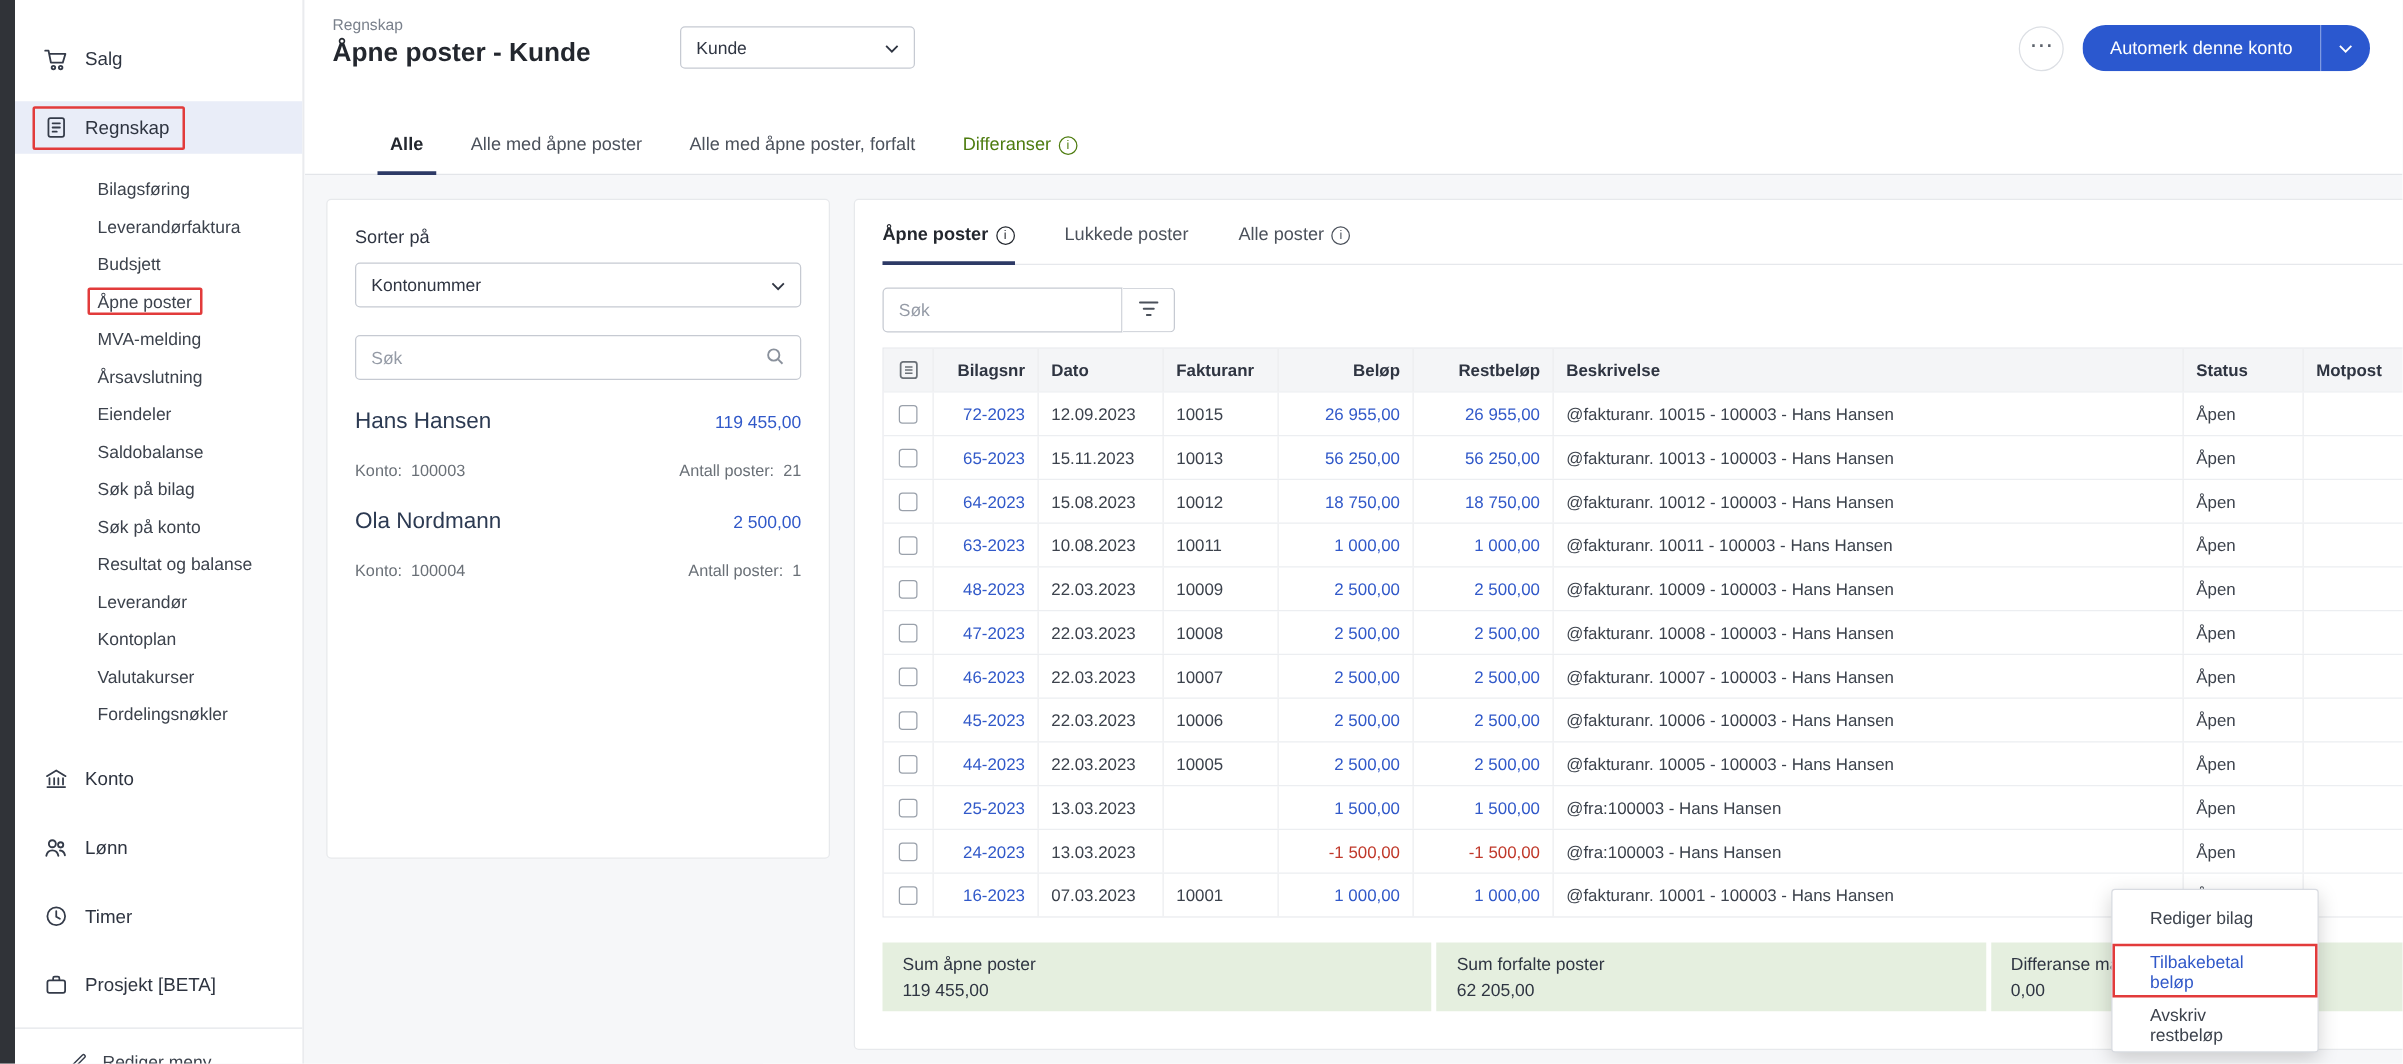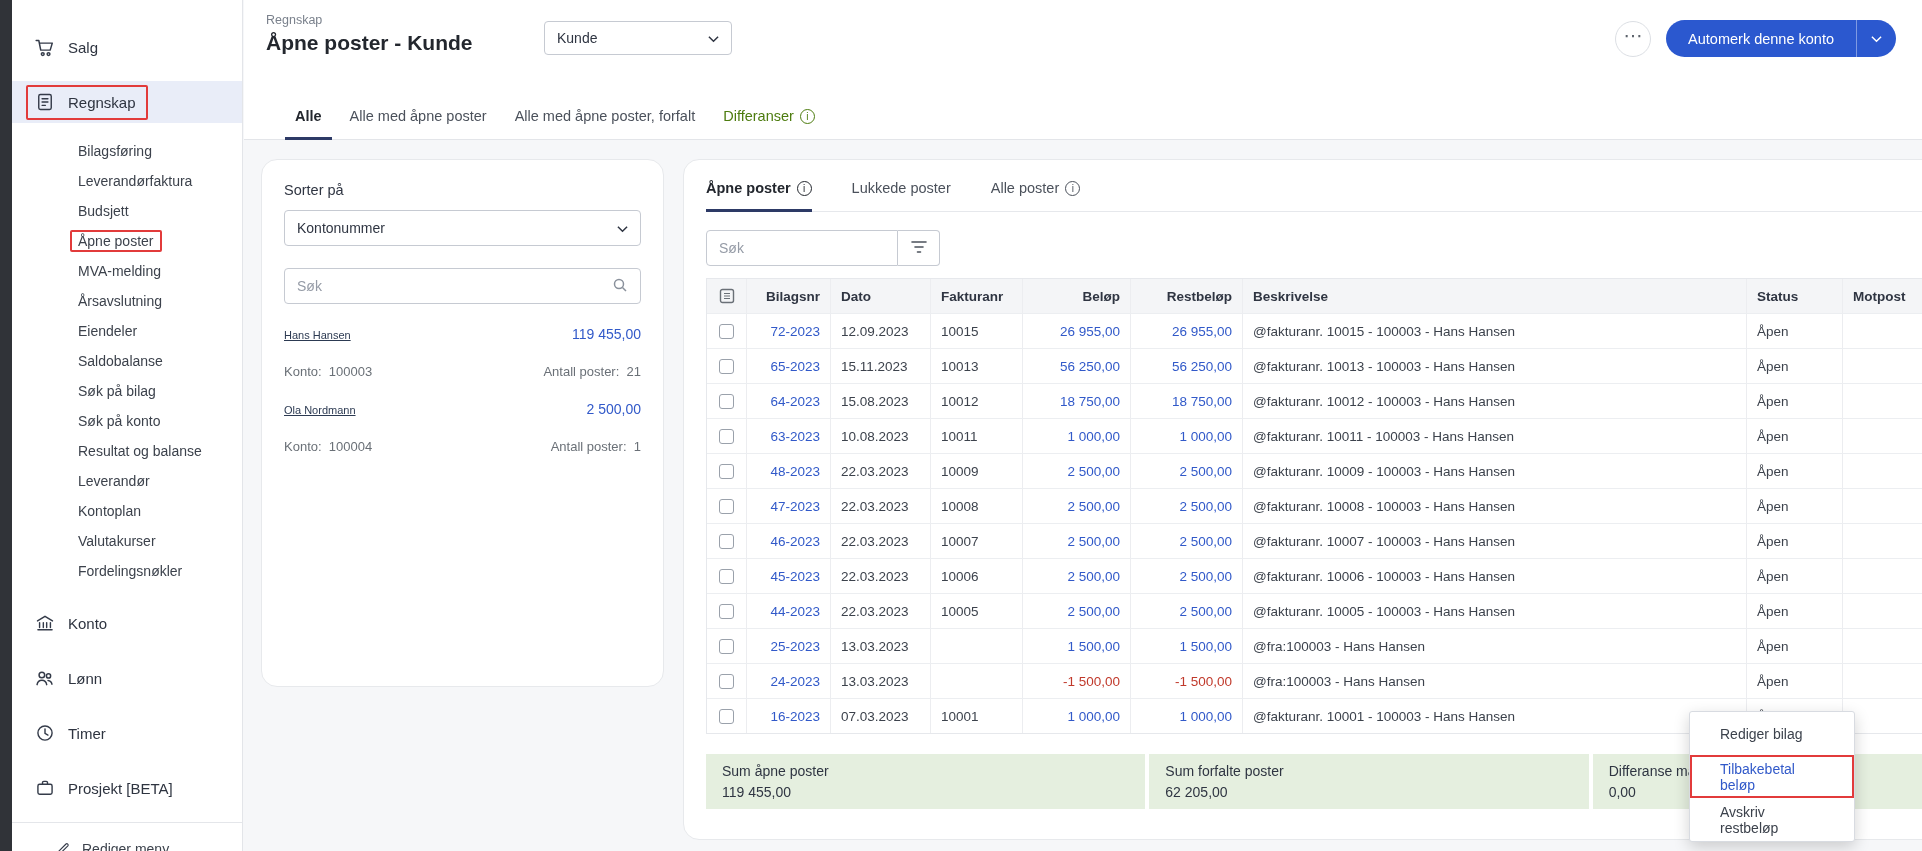--- a/index.html
+++ b/index.html
@@ -28,37 +28,37 @@
   .main{position:absolute;left:244px;top:0;right:0;height:100%}
   .top-area{position:relative;height:140px;background:#fff;border-bottom:1px solid #e3e5e9}
   .breadcrumb{position:absolute;left:22px;top:13px;font-size:12.5px;color:#7a818c;cursor:pointer}
   .page-title{position:absolute;left:22px;top:31px;font-size:21px;font-weight:700;color:#23272e}
   .entity-select{position:absolute;left:300px;top:21px;width:188px;height:34px;border:1px solid #c6cad2;border-radius:4px;background:#fff;display:flex;align-items:center;justify-content:space-between;padding:0 12px;font-size:14px;color:#2f3542;cursor:pointer}
   .header-actions{position:absolute;right:26px;top:20px;display:flex;align-items:center;gap:15px}
   .more-btn{width:36px;height:36px;border-radius:50%;border:1px solid #dcdfe4;background:#fff;color:#5c626b;font-size:19px;display:flex;align-items:center;justify-content:center;cursor:pointer;padding-bottom:6px}
   .split-btn{display:flex;height:37px;border-radius:19px;overflow:hidden}
   .split-main{background:var(--accent-blue,#2b58cf);color:#fff;border:none;padding:0 22px;font-size:14.5px;font-family:inherit;cursor:pointer}
   .split-chevron{background:var(--accent-blue,#2b58cf);color:#fff;border:none;border-left:1px solid rgba(255,255,255,.4);width:40px;display:flex;align-items:center;justify-content:center;cursor:pointer}
-  .page-tabs{position:absolute;left:37px;bottom:0;display:flex;}
+  .page-tabs{position:absolute;left:54px;bottom:0;display:flex;gap:10px}
   .ptab{padding:0 14px 15px;font-size:14.5px;color:#4b515b;cursor:pointer;position:relative;white-space:nowrap}
   .ptab.active{color:#23272e;font-weight:700}
   .ptab.active::after{content:'';position:absolute;left:4px;right:4px;bottom:-1px;height:3px;background:#2d3a66}
   .ptab.disabled{color:#4d7c0f}
   .info{display:inline-flex;width:15px;height:15px;border:1px solid currentColor;border-radius:50%;font-size:10px;font-weight:400;align-items:center;justify-content:center;margin-left:6px;vertical-align:1px}
   
-  .card{background:#fff;border:1px solid #e7e9ec;border-radius:16px}
+  .card{background:#fff;border:1px solid #e7e9ec;border-radius:4px}
   .left-card{position:absolute;left:17px;top:159px;width:403px;height:528px;padding:22px}
   .sort-label{font-size:14.5px;color:#2f3542}
   .select-box{margin-top:12px;height:36px;border:1px solid #c6cad2;border-radius:4px;display:flex;align-items:center;justify-content:space-between;padding:0 12px;font-size:14px;color:#2f3542;background:#fff;cursor:pointer}
   .search-box{margin-top:22px;height:36px;border:1px solid #c6cad2;border-radius:4px;display:flex;align-items:center;padding:0 12px;background:#fff}
   .search-box input{flex:1;border:none;outline:none;font-family:inherit;font-size:14px;color:#2f3542;background:transparent}
   .search-box input::placeholder{color:#959ba6}
   .account{margin-top:22px}
   .acc-line1{display:flex;justify-content:space-between;align-items:baseline}
-  .acc-name{color:#2c3a52;text-decoration:underline;font-size:11px;cursor:pointer}
+  .acc-name{color:#2c3a52;font-size:18px;cursor:pointer}
   .acc-amount{color:var(--link-blue,#3159c9);font-size:14px}
   .acc-line2{display:flex;justify-content:space-between;margin-top:22px;font-size:13px;color:#6a7077}
   
   .right-card{position:absolute;left:439px;top:159px;width:1372px;height:681px;padding:0 22px}
   .tbl-tabs{display:flex;gap:40px;border-bottom:1px solid #e6e8ec;padding-top:20px}
   .ttab{font-size:14.5px;color:#4b515b;position:relative;padding-bottom:15px;cursor:pointer;white-space:nowrap}
   .ttab.active{color:#23272e;font-weight:700}
   .ttab.active::after{content:'';position:absolute;left:0;right:0;bottom:-1px;height:3px;background:#2d3a66}
   .tbl-search{margin-top:18px;display:flex}
   .tbl-search .inputwrap{width:192px;height:36px;border:1px solid #c6cad2;border-radius:4px 0 0 4px;display:flex;align-items:center;padding:0 12px;background:#fff}

